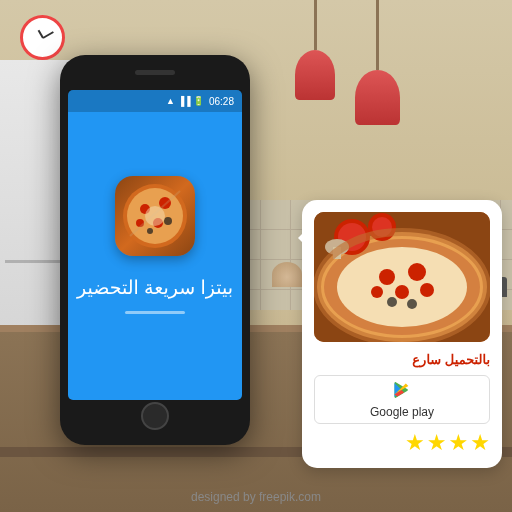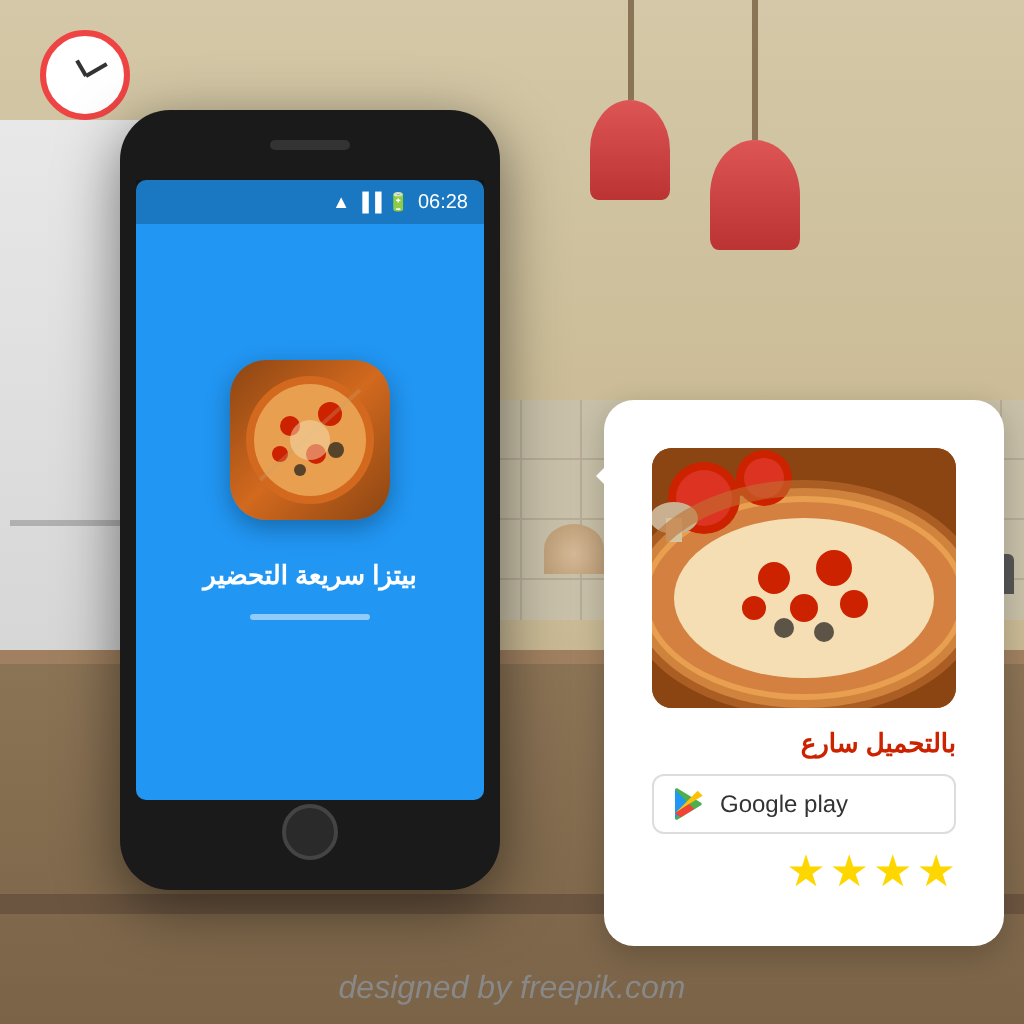--- a/index.html
+++ b/index.html
@@ -341,44 +341,44 @@
       height: 100%;
       background: linear-gradient(135deg, #8B4513 0%, #D2691E 50%, #8B4513 100%);
       display: flex;
       align-items: center;
       justify-content: center;
       font-size: 35px;
     }
 
     .app-name {
       color: white;
-      font-size: 13px;
+      font-size: 19px;
       text-align: center;
       direction: rtl;
-      font-weight: bold;
+      font-weight: normal;
       margin-top: 5px;
     }
 
     .app-progress {
       width: 60px;
       height: 3px;
       background: rgba(255,255,255,0.5);
       border-radius: 2px;
       margin-top: 12px;
     }
 
     
     .info-bubble {
       position: absolute;
       right: 10px;
       top: 200px;
       width: 200px;
       background: white;
       border-radius: 15px;
-      padding: 24px;
+      padding: 12px;
       box-shadow: 0 4px 15px rgba(0,0,0,0.2);
     }
 
     .info-bubble::before {
       content: '';
       position: absolute;
       left: -12px;
       top: 30px;
       border: 8px solid transparent;
       border-right-color: white;
@@ -411,20 +411,21 @@
 
     .google-play-btn {
       display: flex;
       align-items: center;
       gap: 5px;
       background: white;
       border: 1px solid #ddd;
       border-radius: 6px;
       padding: 4px 8px;
       margin: 6px 0;
+      flex-direction: column;
     }
 
     .play-icon {
       width: 20px;
       height: 20px;
     }
 
     .play-text {
       font-size: 12px;
       color: #333;
@@ -447,23 +448,22 @@
       color: #FFD700;
       font-size: 22px;
     }
 
     
     .footer {
       position: absolute;
       bottom: 8px;
       left: 0; right: 0;
       text-align: center;
-      font-size: 16px;
+      font-size: 12px;
       color: #888;
-      font-style: italic;
     }
 
     
     .deco-baseboard {
       position: absolute;
       bottom: 55px; left: 0; right: 0;
       height: 10px;
       background: #6b5540;
     }
   </style>

